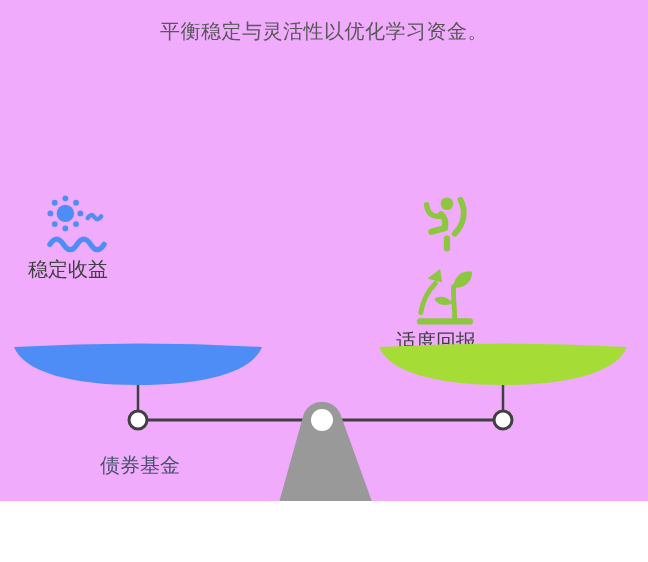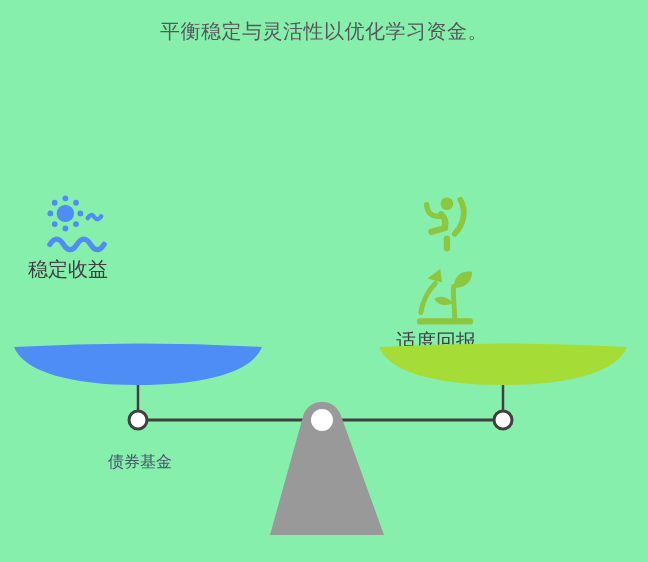--- a/index.html
+++ b/index.html
@@ -1,31 +1,31 @@
 <!DOCTYPE html>
 <html><head>
 <meta charset="utf-8">
 <style>
   html,body{margin:0;padding:0;background:#fff;}
   .stage{
-    position:relative;width:648px;height:562px;background:#86efac;overflow:hidden;
+    position:relative;width:648px;height:501px;background:#f0abfc;overflow:hidden;
     font-family:Liberation Mono, monospace;
   }
   .title{
     position:absolute;top:18px;left:0;width:100%;text-align:center;
     font-size:20px;font-weight:500;color:#575757;letter-spacing:0.5px;
   }
   .feature-col{position:absolute;display:flex;flex-direction:column;gap:8px;}
   .feature-col.left{left:8px;top:194px;}
   .feature-col.right{left:376px;top:194px;}
   .feature-row{display:flex;align-items:flex-end;height:64px;flex-direction:column;}
   .feature-icon{width:62px;height:62px;flex:0 0 62px;display:flex;align-items:center;justify-content:center;}
   .feature-label{margin-left:20px;font-size:20px;font-weight:500;color:#3F3F3F;white-space:nowrap;}
   .scale-svg{position:absolute;left:0;top:0;}
-  .pan-label{position:absolute;top:452px;width:160px;text-align:center;font-size:16px;font-weight:500;}
+  .pan-label{position:absolute;top:452px;width:160px;text-align:center;font-size:20px;font-weight:500;}
   .pan-label.left{left:60px;color:#47536B;}
   .pan-label.right{left:423px;color:#4F5542;}
 </style>
 </head>
 <body>
 
 <div class="stage">
 
   <div class="title">平衡稳定与灵活性以优化学习资金。</div>
 

